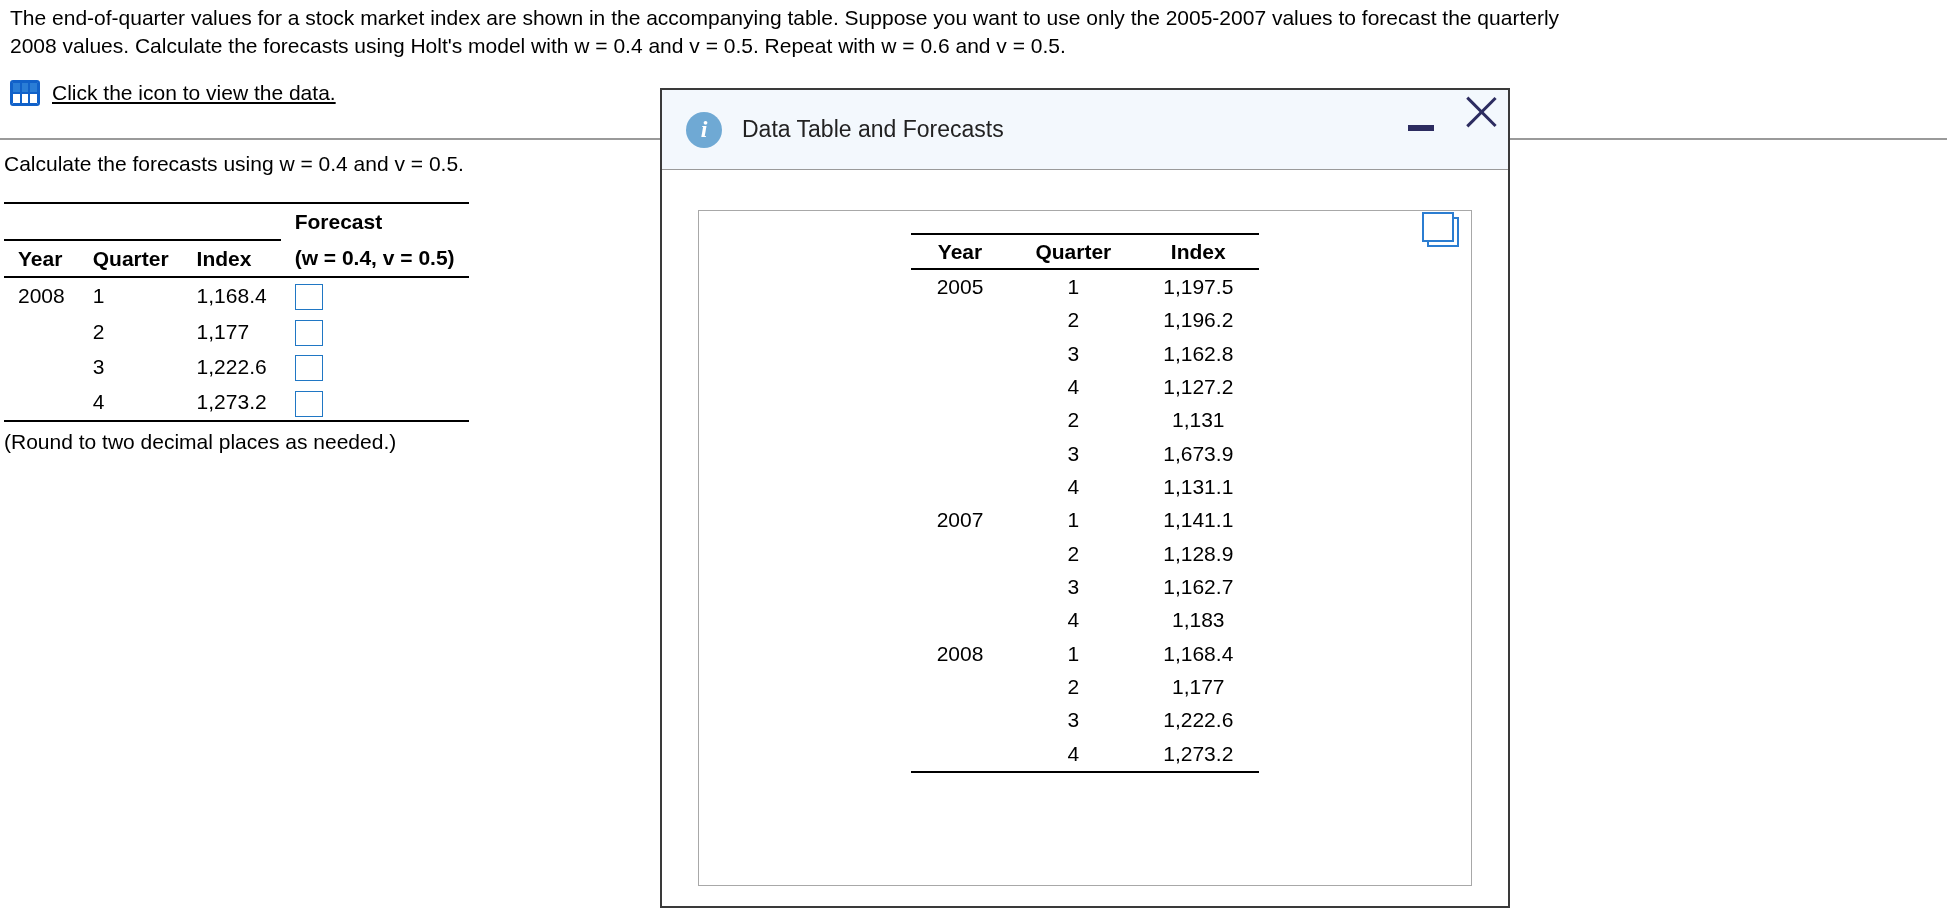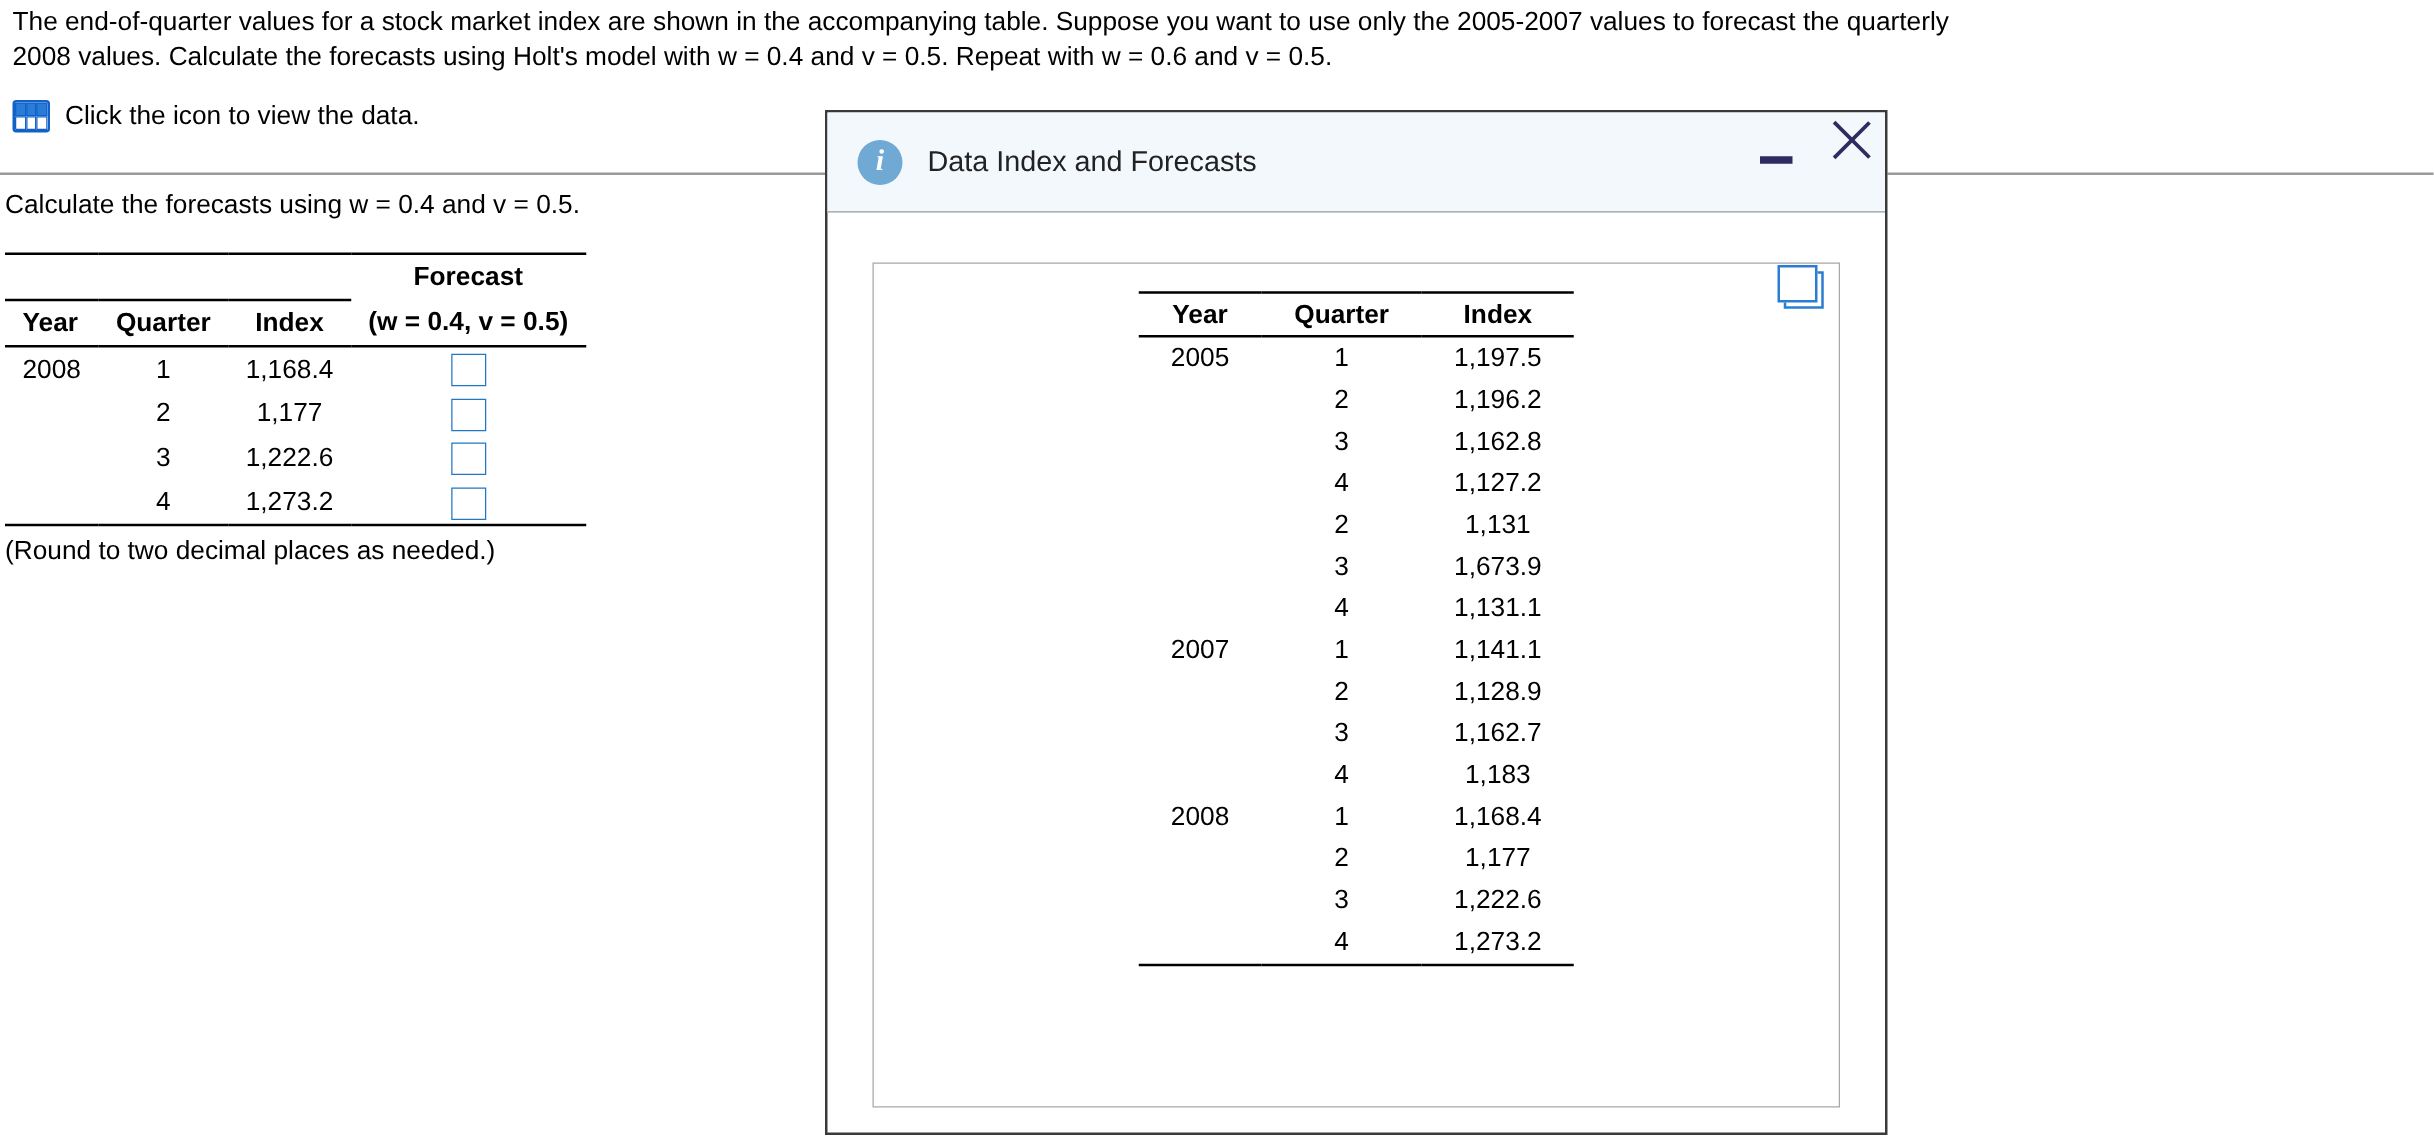--- a/index.html
+++ b/index.html
@@ -18,20 +18,21 @@
     box-sizing: border-box;
     padding: 4px 10px 1px 10px;
   }
   .prompt-text {
     margin: 0 0 18px 0;
   }
   .click-row {
     display: flex;
     align-items: center;
     margin-bottom: 20px;
+    text-decoration: underline;
   }
   .grid-icon {
     width: 26px;
     height: 22px;
     border: 2px solid #1161c9;
     border-radius: 3px;
     margin-right: 12px;
     display: grid;
     grid-template-columns: 1fr 1fr 1fr;
     grid-template-rows: 1fr 1fr;
@@ -58,21 +59,21 @@
   }
   .instr {
     margin: 0 0 24px 0;
   }
   table.answer {
     border-collapse: collapse;
     font-size: 21px;
   }
   table.answer th, table.answer td {
     padding: 4px 14px 3px 14px;
-    text-align: center;
+    text-align: left;
     font-weight: normal;
   }
   table.answer thead th {
     font-weight: bold;
     border-bottom: 2px solid #000;
   }
   table.answer .col-year { text-align: left; }
   table.answer .topline th { border-top: 2px solid #000; }
   table.answer tbody tr:last-child td { border-bottom: 2px solid #000; }
   .inputbox {
@@ -277,21 +278,21 @@
           </tr>
         </tbody>
     </table>
 
     <div class="note">(Round to two decimal places as needed.)</div>
   </div>
 
   <div class="modal">
     <div class="titlebar">
       <span class="info-icon">i</span>
-      <span class="modal-title">Data Index and Forecasts</span>
+      <span class="modal-title">Data Table and Forecasts</span>
       <div class="win-controls">
         <span class="min-btn"></span>
         <span class="close-btn"></span>
       </div>
     </div>
     <div class="modal-body">
       <div class="inner-frame">
         <span class="copy-icon"></span>
         <table class="data">
           <thead>

